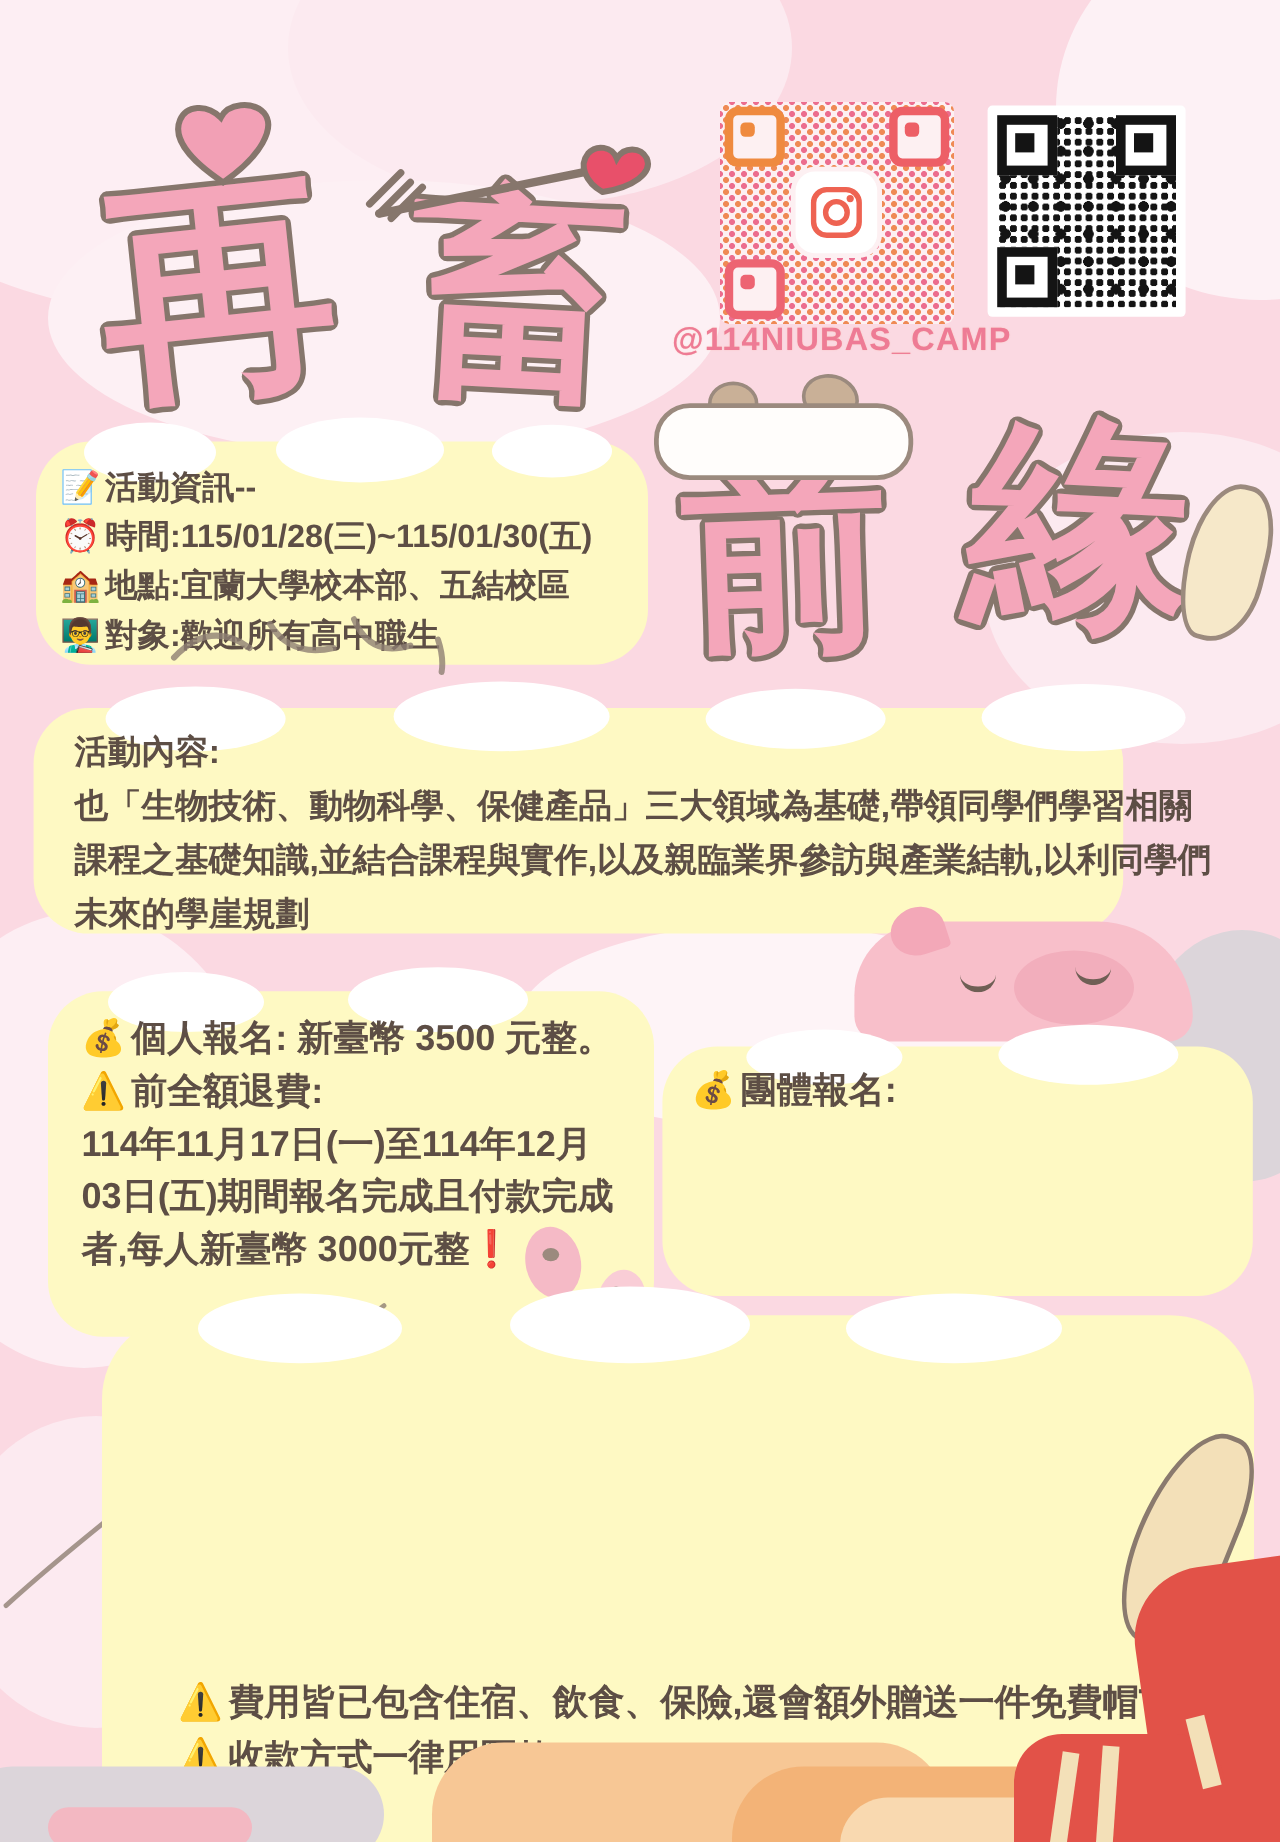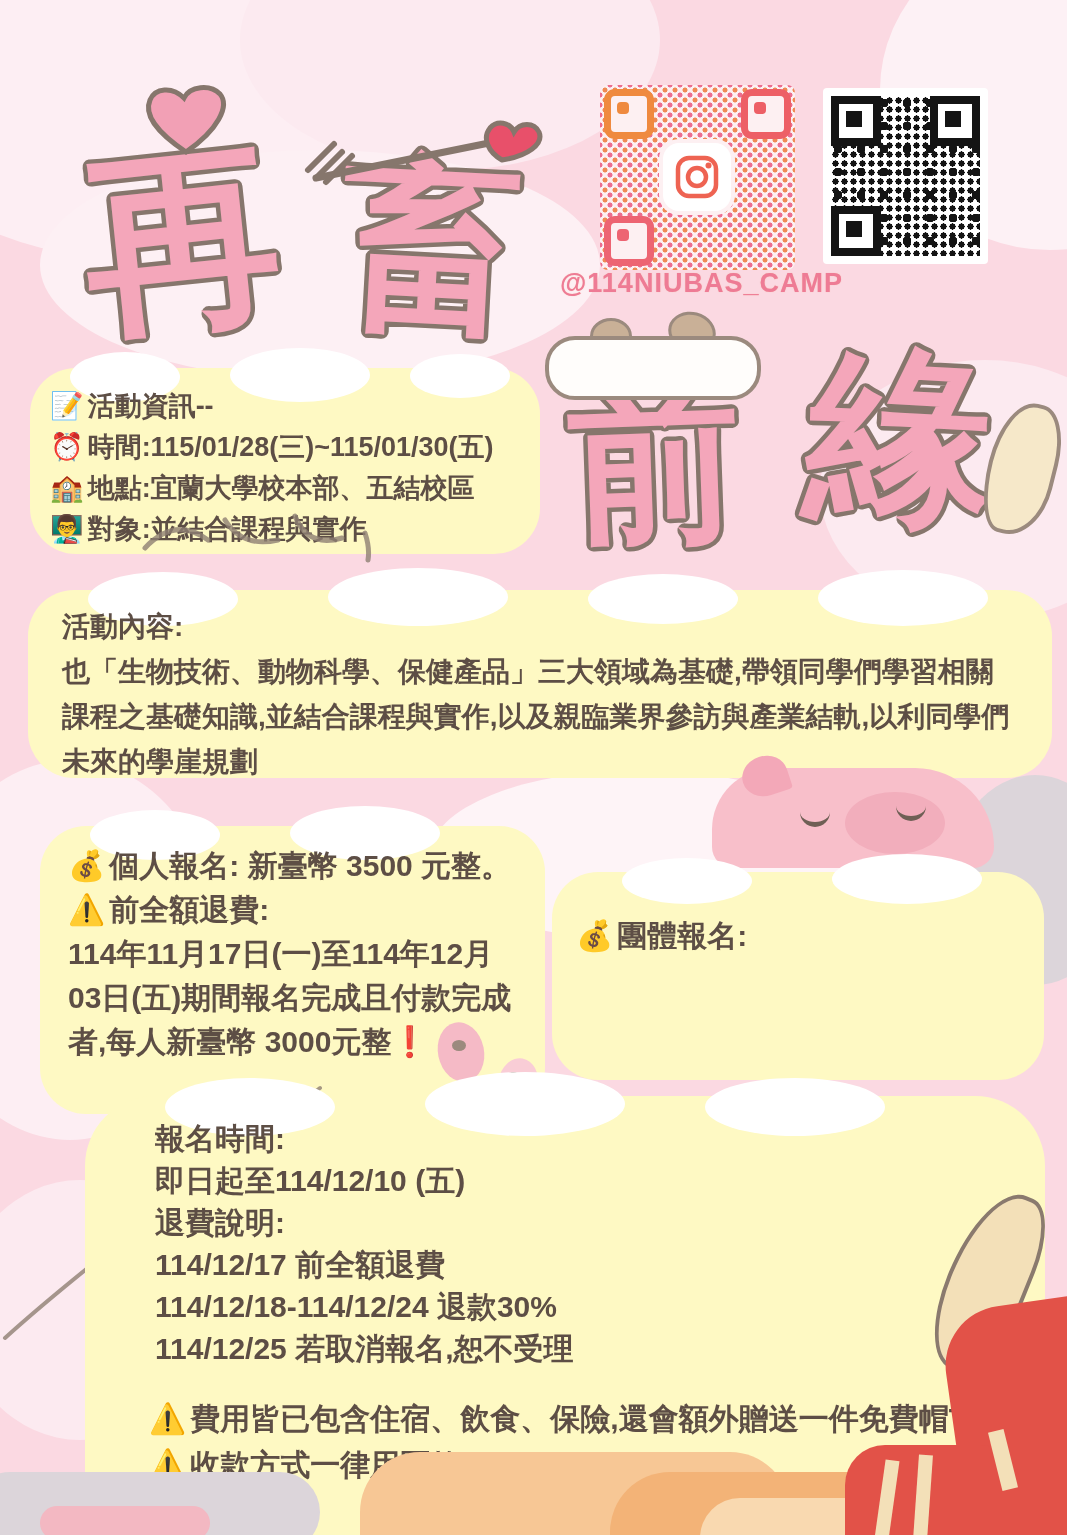--- a/index.html
+++ b/index.html
@@ -135,30 +135,30 @@
   <div class="abs handle" style="left:560px;top:268px;">@114NIUBAS_CAMP</div>
 
   <div class="bubble" style="left:30px;top:368px;width:510px;height:186px;">
     <div class="bump" style="left:40px;top:-16px;width:110px;height:50px;"></div>
     <div class="bump" style="left:200px;top:-20px;width:140px;height:54px;"></div>
     <div class="bump" style="left:380px;top:-14px;width:100px;height:44px;"></div>
     <div class="txt" style="position:absolute;left:20px;top:18px;font-size:27px;line-height:41px;">
       <span class="line"><span class="icon">📝</span><span>活動資訊--</span></span>
       <span class="line"><span class="icon">⏰</span><span>時間:115/01/28(三)~115/01/30(五)</span></span>
       <span class="line"><span class="icon">🏫</span><span>地點:宜蘭大學校本部、五結校區</span></span>
-      <span class="line"><span class="icon">👨‍🏫</span><span>對象:並結合課程與實作</span></span>
+      <span class="line"><span class="icon">👨‍🏫</span><span>對象:歡迎所有高中職生</span></span>
     </div>
   </div>
 
   <svg class="abs" style="left:130px;top:498px;width:300px;height:75px;" viewBox="0 0 300 75">
     <path d="M15 50 Q45 18 78 42 M95 22 Q112 50 148 42 M165 18 Q178 50 212 40 M235 35 Q240 50 238 62" fill="none" stroke="#8f7f73" stroke-width="5" stroke-linecap="round" opacity=".8"></path>
   </svg>
 
 
-  <div class="bubble" style="left:28px;top:590px;width:1024px;height:188px;">
+  <div class="bubble" style="left:28px;top:590px;width:908px;height:188px;">
     <div class="bump" style="left:60px;top:-18px;width:150px;height:54px;"></div>
     <div class="bump" style="left:300px;top:-22px;width:180px;height:58px;"></div>
     <div class="bump" style="left:560px;top:-16px;width:150px;height:50px;"></div>
     <div class="bump" style="left:790px;top:-20px;width:170px;height:56px;"></div>
     <div class="txt" style="position:absolute;left:34px;top:14px;width:952px;font-size:28px;line-height:45px;">
       <span>活動內容:</span><br>
       <span>也「生物技術、動物科學、保健產品」三大領域為基礎,帶領同學們學習相關課程之基礎知識,並結合課程與實作,以及親臨業界參訪與產業結軌,以利同學們未來的學崖規劃</span>
     </div>
   </div>
 
@@ -177,46 +177,38 @@
   <div class="gray-cloud" style="left:950px;top:775px;width:170px;height:210px;"></div>
   <div class="pig-body"></div>
   <div class="pig-shade"></div>
   <div class="pig-ear"></div>
   <div class="pig-eye" style="left:800px;top:806px;"></div>
   <div class="pig-eye" style="left:896px;top:800px;"></div>
 
   <div class="bubble" style="left:552px;top:872px;width:492px;height:208px;">
     <div class="bump" style="left:70px;top:-14px;width:130px;height:46px;"></div>
     <div class="bump" style="left:280px;top:-18px;width:150px;height:50px;"></div>
-    <div class="txt" style="position:absolute;left:24px;top:14px;font-size:30px;line-height:46px;margin-top:27px;">
+    <div class="txt" style="position:absolute;left:24px;top:14px;font-size:30px;line-height:46px;">
       <span class="line"><span class="icon">💰</span><span>團體報名:</span></span>
     </div>
   </div>
 
   <div class="balloon" style="left:438px;top:1022px;width:46px;height:60px;transform:rotate(-12deg);"></div>
   <div class="balloon" style="left:498px;top:1058px;width:40px;height:52px;background:#f9cdd6;transform:rotate(10deg);"></div>
   <div class="balloon-spot" style="left:452px;top:1040px;width:14px;height:11px;"></div>
   <div class="balloon-spot" style="left:508px;top:1072px;width:11px;height:9px;"></div>
 
   <svg class="abs" style="left:0;top:1080px;width:330px;height:270px;" viewBox="0 0 330 270">
     <path d="M320 8 C200 100 80 190 5 258" fill="none" stroke="#8f7f73" stroke-width="4" stroke-linecap="round" opacity=".8"></path>
   </svg>
 
   <div class="bubble" style="left:85px;top:1096px;width:960px;height:439px;border-radius:70px 70px 0 0;">
     <div class="bump" style="left:80px;top:-18px;width:170px;height:58px;"></div>
     <div class="bump" style="left:340px;top:-24px;width:200px;height:64px;"></div>
     <div class="bump" style="left:620px;top:-18px;width:180px;height:58px;"></div>
-    <div class="txt" style="position:absolute;left:70px;top:22px;font-size:30px;line-height:42px;">
-      <span class="line">報名時間:</span>
-      <span class="line">即日起至114/12/10 (五)</span>
-      <span class="line">退費說明:</span>
-      <span class="line">114/12/17 前全額退費</span>
-      <span class="line">114/12/18-114/12/24 退款30%</span>
-      <span class="line">114/12/25 若取消報名,恕不受理</span>
-    </div>
     <div class="txt" style="position:absolute;left:64px;top:300px;font-size:30px;line-height:46px;">
       <span class="line"><span class="icon">⚠️</span><span>費用皆已包含住宿、飲食、保險,還會額外贈送一件免費帽T</span></span>
       <span class="line"><span class="icon">⚠️</span><span>收款方式一律用匯款</span></span>
     </div>
   </div>
 
   <div class="orange-cloud" style="left:360px;top:1452px;width:430px;height:90px;"></div>
   <div class="orange-cloud" style="left:610px;top:1472px;width:330px;height:70px;background:#f3b377;"></div>
   <div class="orange-cloud" style="left:700px;top:1498px;width:200px;height:40px;background:#f9d9b0;"></div>
   <div class="gray-cloud" style="left:-30px;top:1472px;width:350px;height:80px;border-radius:40px;"></div>

